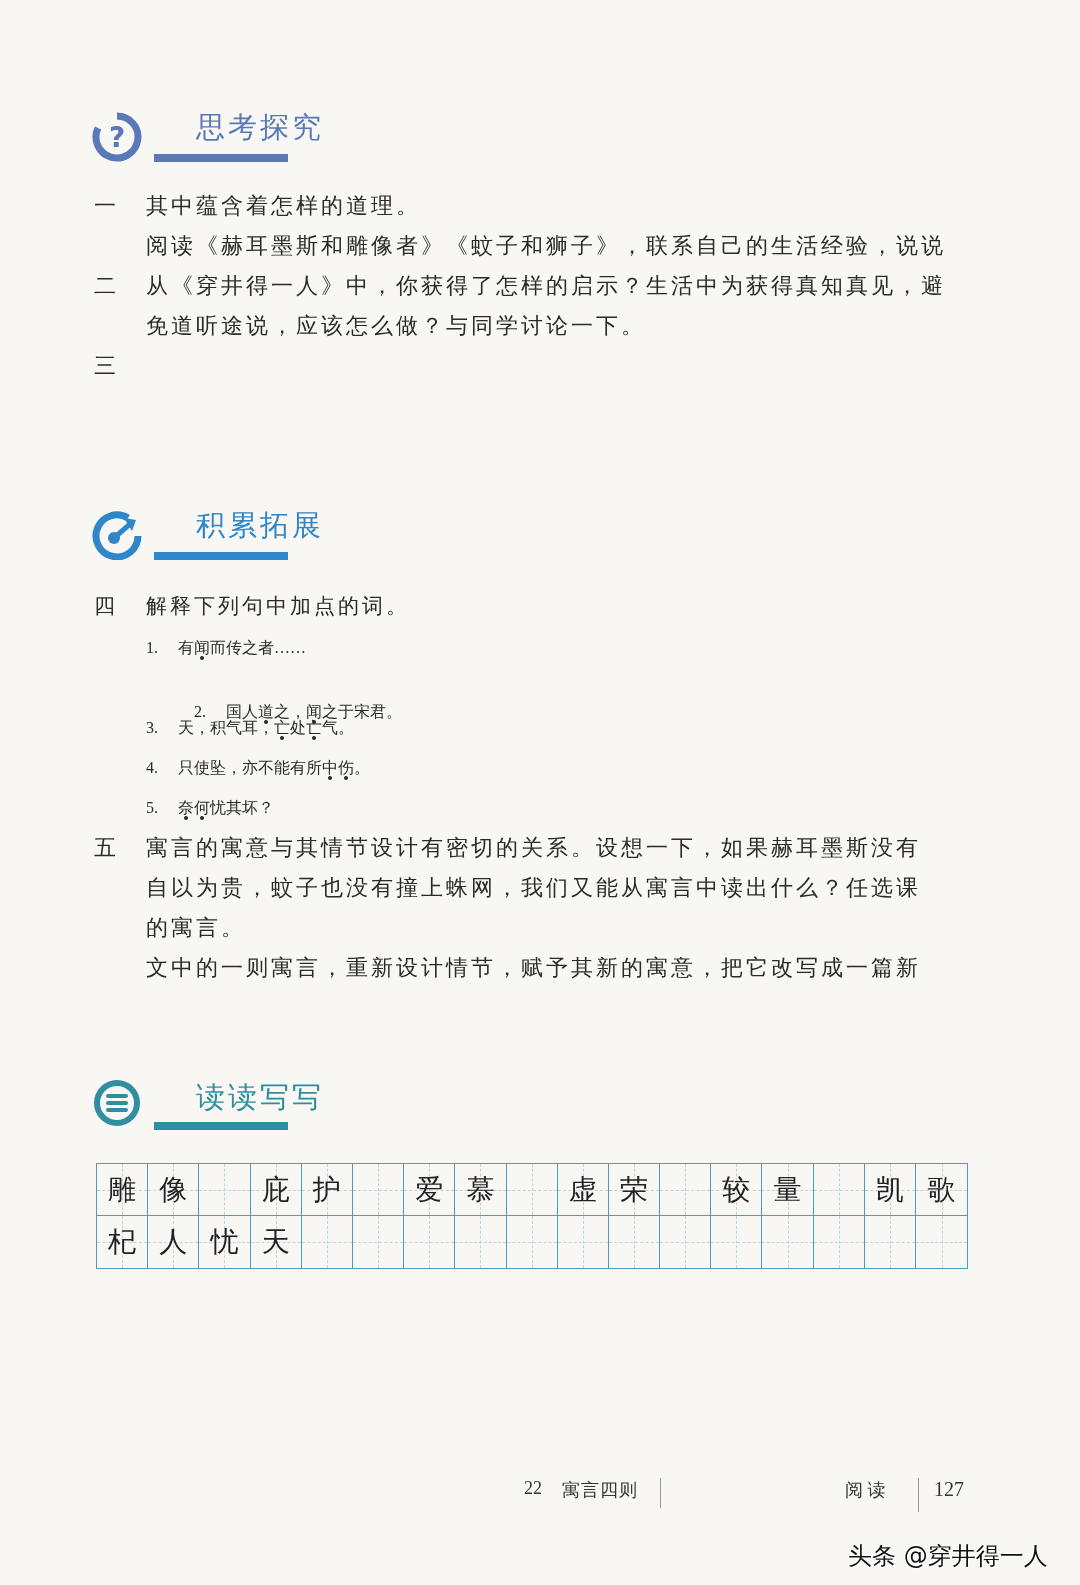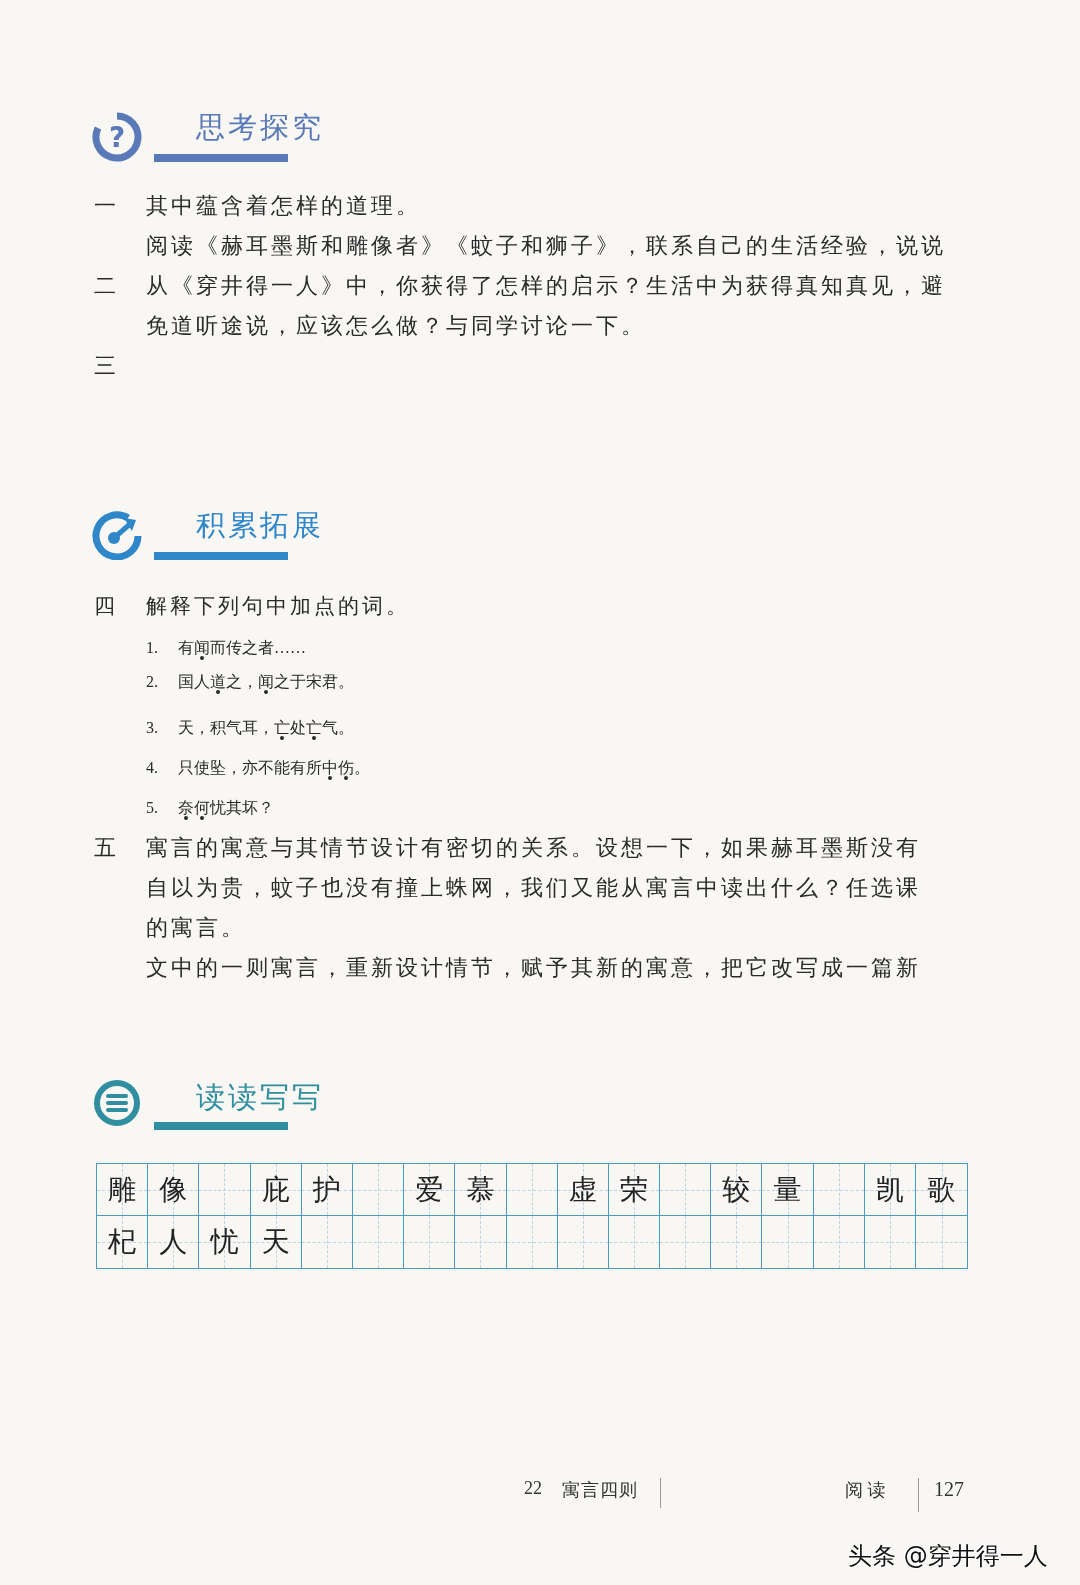--- a/index.html
+++ b/index.html
@@ -99,21 +99,21 @@
 
 <div class="q" style="top:586px; font-size:21px;">
   <span class="num">四</span>
   <div class="body">
     <div>解释下列句中加点的词。</div>
   </div>
 </div>
 
 <div id="subs">
     <div class="sub" style="top: 628px;"><span class="n">1.</span><span>有</span><span class="dot">闻</span><span>而传之者……</span></div>
-    <div class="sub" style="top: 662px;"><span class="n">2.</span><span>国人</span><span class="dot">道</span><span>之，</span><span class="dot">闻</span><span>之于宋君。</span></div>
+    <div class="sub" style="top: 692px; margin-left: 48px;"><span class="n">2.</span><span>国人</span><span class="dot">道</span><span>之，</span><span class="dot">闻</span><span>之于宋君。</span></div>
     <div class="sub" style="top: 708px;"><span class="n">3.</span><span>天，积气耳，</span><span class="dot">亡</span><span>处</span><span class="dot">亡</span><span>气。</span></div>
     <div class="sub" style="top: 748px;"><span class="n">4.</span><span>只使坠，亦不能有所</span><span class="dot">中</span><span class="dot">伤</span><span>。</span></div>
     <div class="sub" style="top: 788px;"><span class="n">5.</span><span class="dot">奈</span><span class="dot">何</span><span>忧其坏？</span></div>
   </div>
 
 <div class="q" style="top:828px;">
   <span class="num">五</span>
   <div class="body">
     <div>寓言的寓意与其情节设计有密切的关系。设想一下，如果赫耳墨斯没有</div>
     <div>自以为贵，蚊子也没有撞上蛛网，我们又能从寓言中读出什么？任选课</div>

